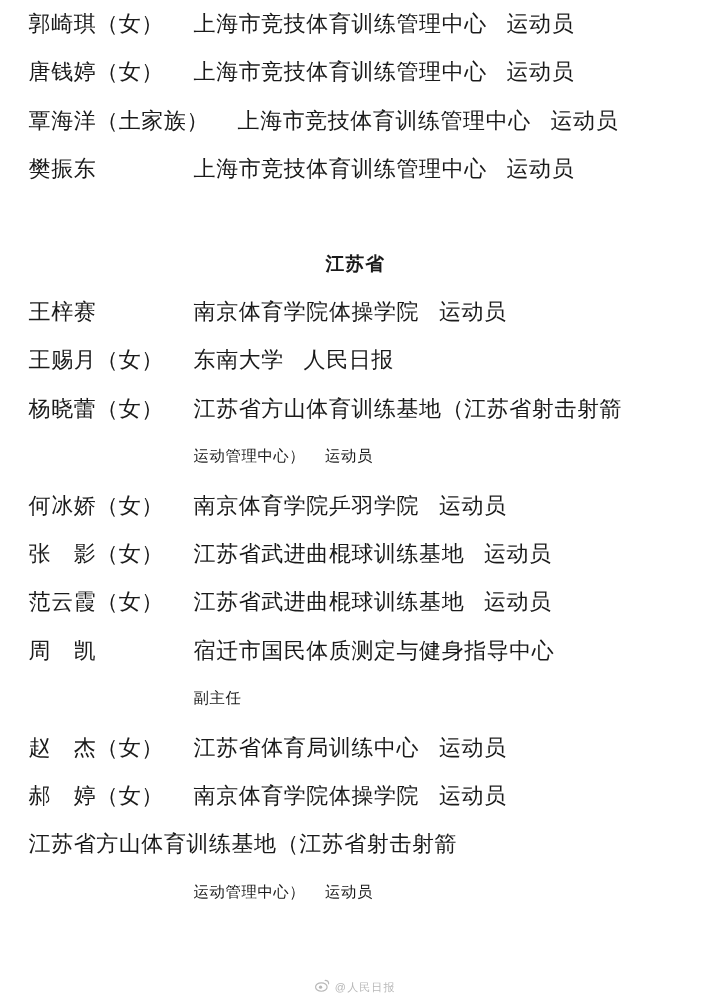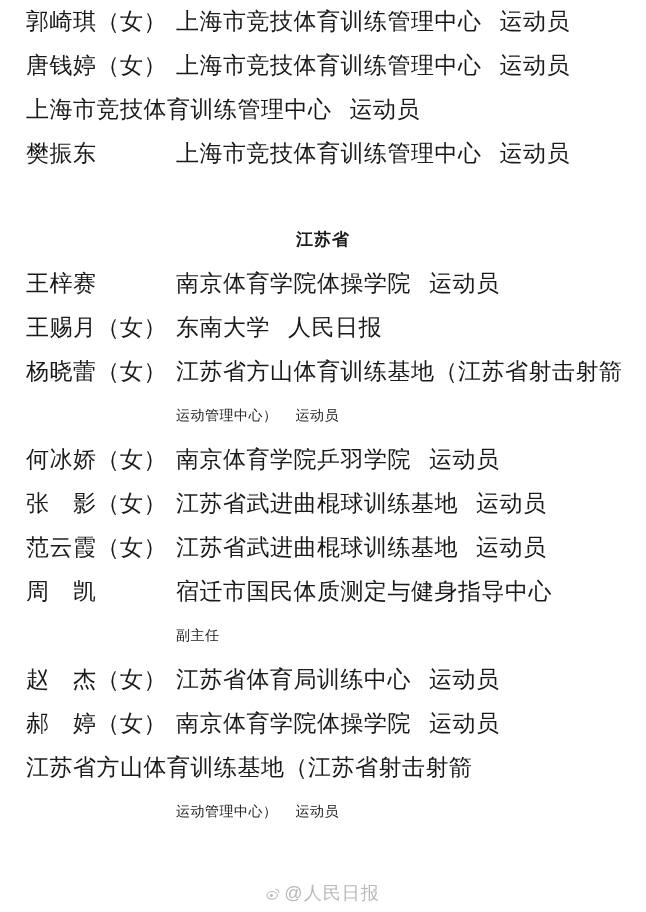--- a/index.html
+++ b/index.html
@@ -18,21 +18,21 @@
   .page {
     width: 646px;
     height: 912px;
     position: relative;
     box-sizing: border-box;
     padding: 0 26px;
   }
   .entry {
     display: flex;
     align-items: flex-start;
-    font-size: 23px;
+    font-size: 20px;
     line-height: 44px;
     white-space: nowrap;
   }
   .entry .name {
     flex: 0 0 auto;
     width: 150px;
     letter-spacing: 0.5px;
   }
   .entry.wide .name {
     width: 190px;
@@ -63,21 +63,21 @@
   }
   .gap-block {
     height: 42px;
   }
   .watermark {
     position: absolute;
     left: 0;
     right: 0;
     bottom: 6px;
     text-align: center;
-    font-size: 18px;
+    font-size: 10px;
     color: #b8b8b8;
     font-family: "Liberation Sans", sans-serif;
     letter-spacing: 1px;
   }
   .watermark .wb-icon {
     display: inline-block;
     margin-right: 4px;
     vertical-align: -2px;
   }
 </style>
@@ -89,20 +89,21 @@
   <div>
     <div class="entry">
       <span class="name">郭崎琪（女）</span>
       <span class="detail"><span>上海市竞技体育训练管理中心</span><span class="role">运动员</span></span>
     </div>
     <div class="entry">
       <span class="name">唐钱婷（女）</span>
       <span class="detail"><span>上海市竞技体育训练管理中心</span><span class="role">运动员</span></span>
     </div>
     <div class="entry wide">
+      <span class="name">覃海洋（土家族）</span>
       <span class="detail"><span>上海市竞技体育训练管理中心</span><span class="role">运动员</span></span>
     </div>
     <div class="entry">
       <span class="name">樊振东</span>
       <span class="detail"><span>上海市竞技体育训练管理中心</span><span class="role">运动员</span></span>
     </div>
   </div>
 
   <div class="gap-block"></div>
 

